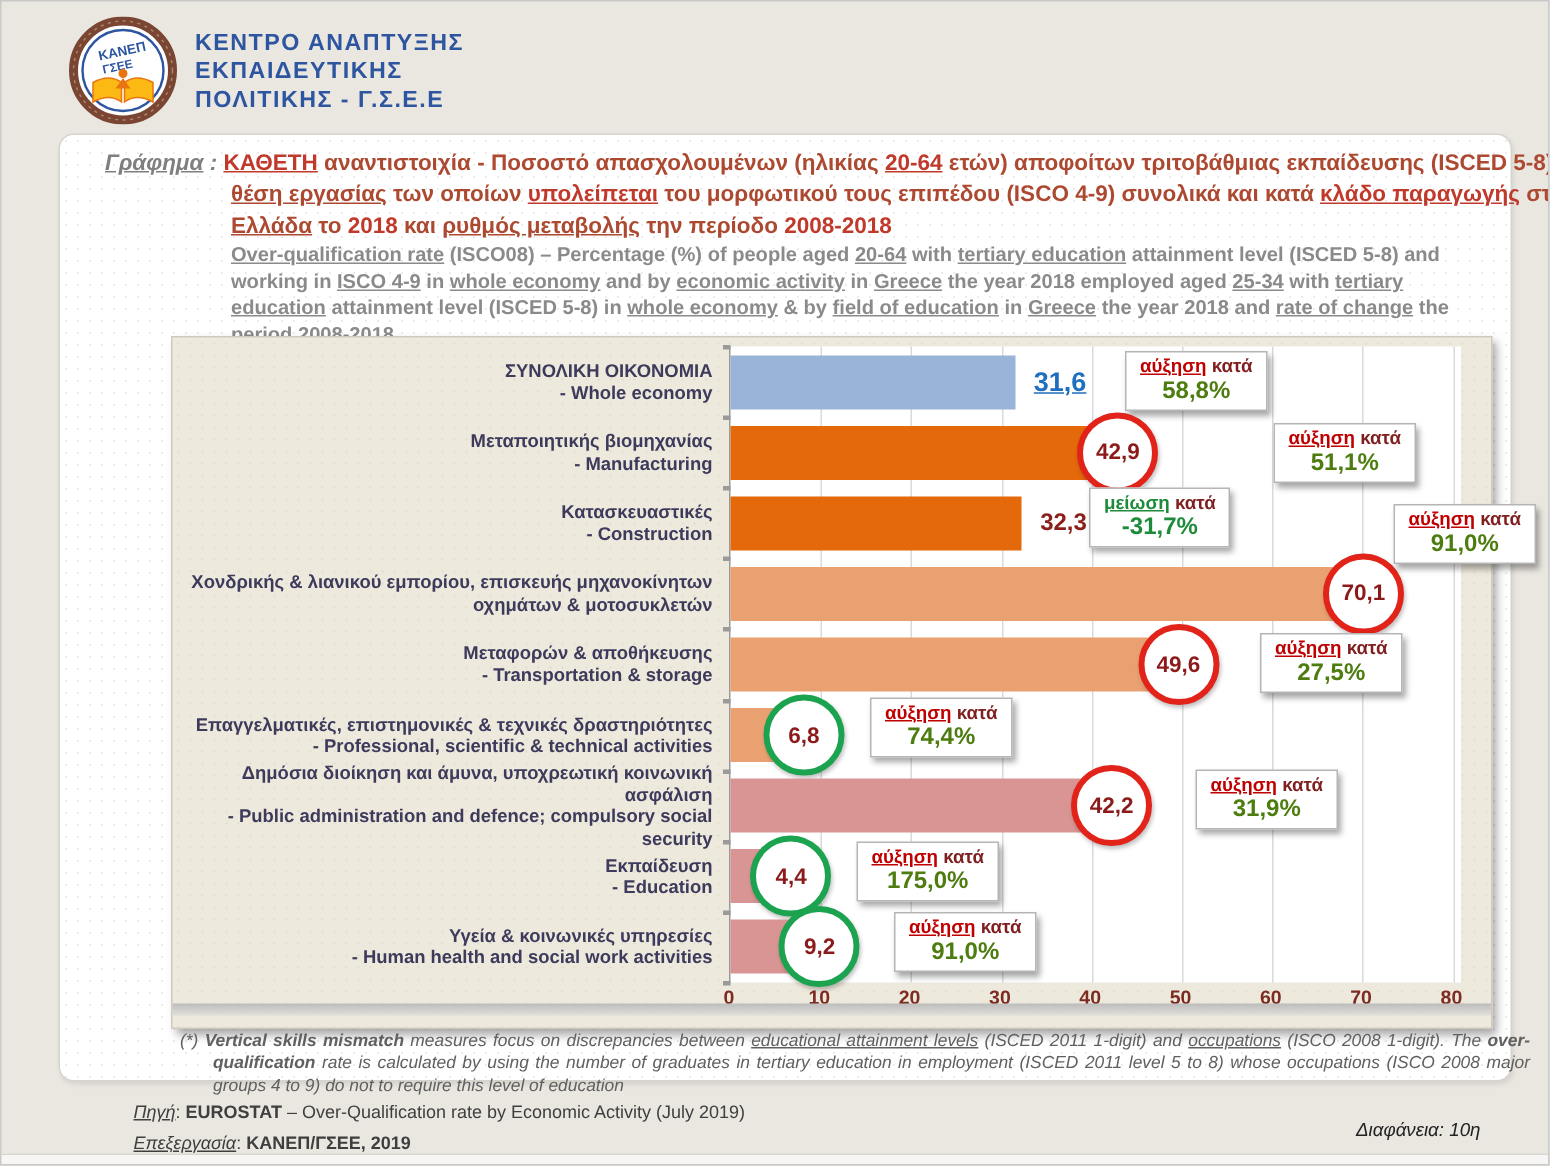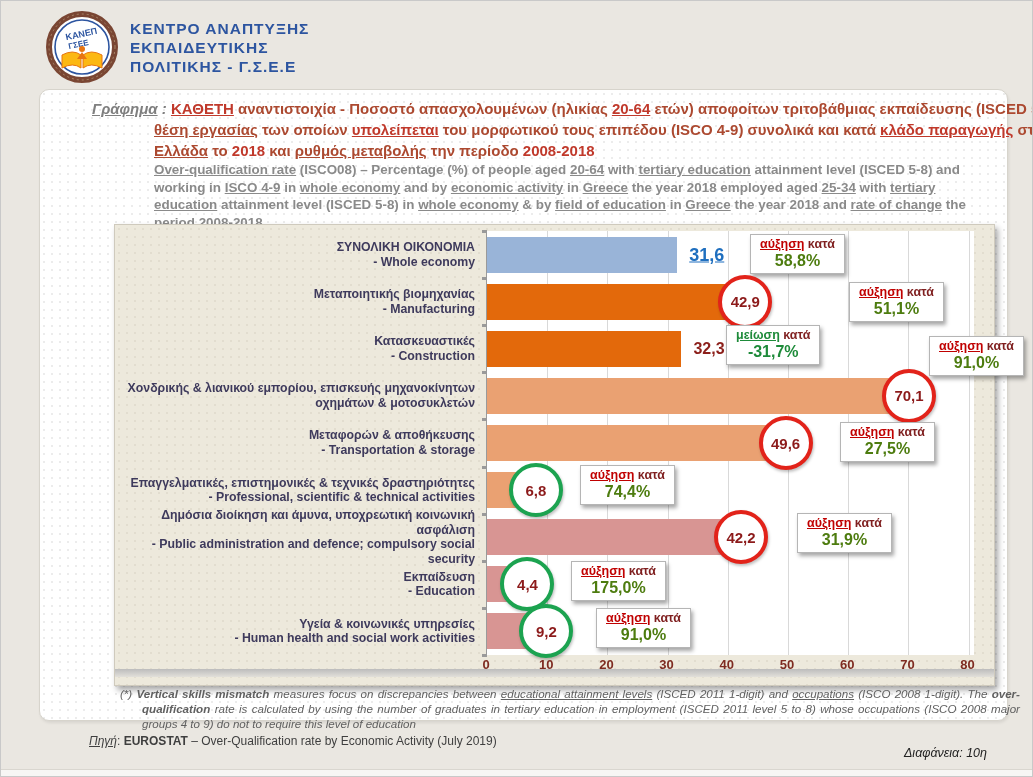--- a/index.html
+++ b/index.html
@@ -11,21 +11,21 @@
   .org-name{color:#2D55A0;font-weight:bold;font-size:15.5px;line-height:19px;letter-spacing:1px;}
   
   .panel{position:absolute;left:38px;top:88px;width:967px;height:630px;background:#fff;
          border:1px solid #d7d4cc;border-radius:10px;
          background-image:radial-gradient(circle,#ececec 1px,transparent 1px);
          background-size:8px 8px;box-shadow:1px 2px 3px rgba(0,0,0,.08);}
   
   .title-block{position:absolute;left:30px;top:8px;width:920px;
                font-size:15px;font-weight:bold;line-height:21px;
                padding-left:84px;text-indent:-84px;}
-  .title-label{color:#7F7F7F;font-style:italic;text-decoration:underline;margin-left:22px;}
+  .title-label{color:#7F7F7F;font-style:italic;text-decoration:underline;}
   .title-label-colon{color:#7F7F7F;font-style:italic;}
   .t{color:#AC4930;}
   .t.u{text-decoration:underline;}
   .t.bright{color:#C0392B;}
   .t.u.bright{color:#C0392B;text-decoration:underline;}
   .subtitle-block{position:absolute;left:114px;top:71px;width:845px;
                   color:#8A8A8A;font-size:13.4px;font-weight:bold;line-height:17.6px;}
   .s{color:#8A8A8A;}
   .s.u{text-decoration:underline;}
   
@@ -237,17 +237,20 @@
       <div class="axis-shadow"></div>
     </div>
 
     <div class="footnote"><span class="f">(*) </span><span class="f b">Vertical skills mismatch</span><span class="f"> measures focus on discrepancies between </span><span class="f u">educational attainment levels</span><span class="f"> (ISCED  2011 1-digit) and </span><span class="f u">occupations</span><span class="f"> (ISCO 2008 1-digit). The </span><span class="f b">over-qualification</span><span class="f"> rate is calculated by using the number of graduates in tertiary education in employment (ISCED 2011 level 5 to 8) whose occupations (ISCO 2008 major groups 4 to 9) do not to require this level of education</span></div>
   </div>
 
   <div class="source-block">
     <div class="source-line">
       <span class="src-label">Πηγή</span><span>:  </span><span class="src-bold">EUROSTAT</span><span> – Over-Qualification rate by Economic Activity (July 2019)</span>
     </div>
+    <div class="source-line">
+      <span class="src-label">Επεξεργασία</span><span>:  </span><span class="src-bold">ΚΑΝΕΠ/ΓΣΕΕ, 2019</span>
+    </div>
   </div>
 
   <div class="slide-label">Διαφάνεια: 10η</div>
   <div class="bottom-strip"></div>
 </div>
 
 </body></html>

